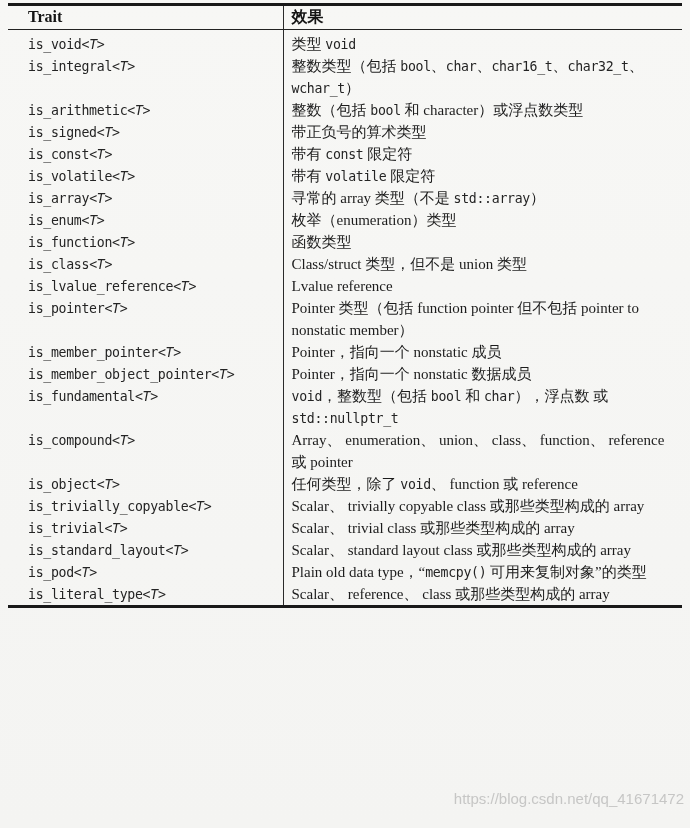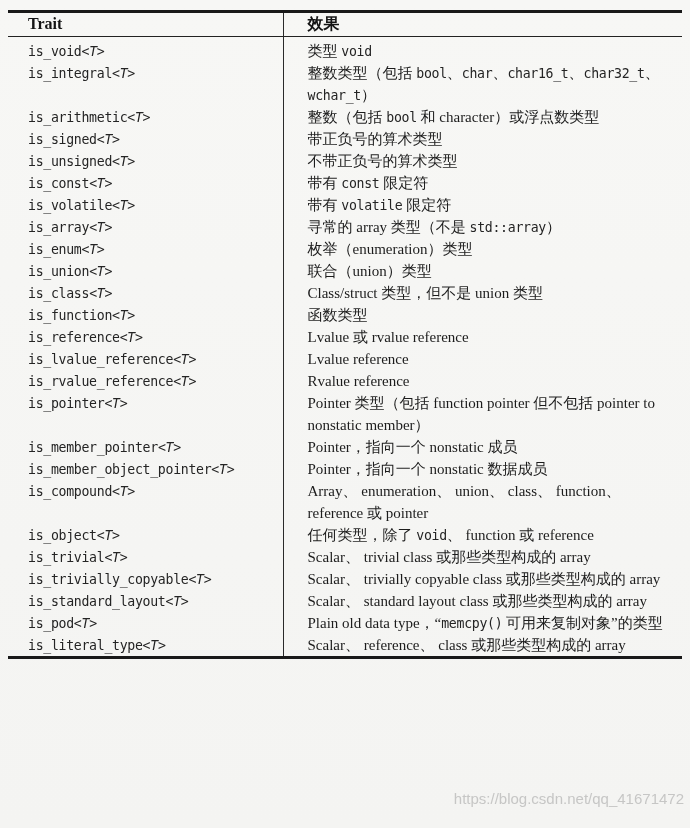--- a/index.html
+++ b/index.html
@@ -12,21 +12,21 @@
     overflow: hidden;
   }
   .page {
     position: absolute;
     inset: 0;
     background: linear-gradient(180deg, #f7f7f5 0%, #f4f4f2 100%);
   }
   table.traits {
     position: absolute;
     left: 8px;
-    top: 10px;
+    top: 3px;
     width: 674px;
     border-collapse: collapse;
     border-top: 3px solid #191919;
     border-bottom: 3px solid #191919;
   }
   th {
     text-align: left;
     font-family: "Liberation Serif", serif;
     font-weight: bold;
     font-size: 16px;
@@ -36,21 +36,21 @@
     color: #141414;
   }
   td {
     vertical-align: top;
     padding: 0 6px 0 20px;
     line-height: 21px;
   }
   .c1 { width: 275px; }
   .c2, th.h2 {
     border-left: 1.2px solid #2a2a2a;
-    padding-left: 24px;
+    padding-left: 8px;
   }
   .code {
     font-family: "DejaVu Sans Mono", monospace;
     font-size: 13.2px;
     color: #242424;
     letter-spacing: -0.3px;
   }
   .tp { font-style: italic; font-family: "DejaVu Sans Mono", monospace; }
   .txt {
     font-family: "Liberation Serif", serif;
@@ -92,90 +92,78 @@
         </tr>
         <tr>
           <td class="c1"><span class="code">is_arithmetic</span><span class="code">&lt;<i class="tp">T</i>&gt;</span></td>
           <td class="c2"><span class="txt">整数（包括 </span><span class="code">bool</span><span class="txt"> 和 character）或浮点数类型</span></td>
         </tr>
         <tr>
           <td class="c1"><span class="code">is_signed</span><span class="code">&lt;<i class="tp">T</i>&gt;</span></td>
           <td class="c2"><span class="txt">带正负号的算术类型</span></td>
         </tr>
         <tr>
-          <td class="c1"><span class="code">is_unsigned</span><span class="code">&lt;<i class="tp">T</i>&gt;</span></td>
-          <td class="c2"><span class="txt">不带正负号的算术类型</span></td>
-        </tr>
-        <tr>
           <td class="c1"><span class="code">is_const</span><span class="code">&lt;<i class="tp">T</i>&gt;</span></td>
           <td class="c2"><span class="txt">带有 </span><span class="code">const</span><span class="txt"> 限定符</span></td>
         </tr>
         <tr>
           <td class="c1"><span class="code">is_volatile</span><span class="code">&lt;<i class="tp">T</i>&gt;</span></td>
           <td class="c2"><span class="txt">带有 </span><span class="code">volatile</span><span class="txt"> 限定符</span></td>
         </tr>
         <tr>
           <td class="c1"><span class="code">is_array</span><span class="code">&lt;<i class="tp">T</i>&gt;</span></td>
           <td class="c2"><span class="txt">寻常的 array 类型（不是 </span><span class="code">std::array</span><span class="txt">）</span></td>
         </tr>
         <tr>
           <td class="c1"><span class="code">is_enum</span><span class="code">&lt;<i class="tp">T</i>&gt;</span></td>
           <td class="c2"><span class="txt">枚举（enumeration）类型</span></td>
         </tr>
         <tr>
-          <td class="c1"><span class="code">is_union</span><span class="code">&lt;<i class="tp">T</i>&gt;</span></td>
-          <td class="c2"><span class="txt">联合（union）类型</span></td>
+          <td class="c1"><span class="code">is_function</span><span class="code">&lt;<i class="tp">T</i>&gt;</span></td>
+          <td class="c2"><span class="txt">函数类型</span></td>
         </tr>
         <tr>
           <td class="c1"><span class="code">is_class</span><span class="code">&lt;<i class="tp">T</i>&gt;</span></td>
           <td class="c2"><span class="txt">Class/struct 类型，但不是 union 类型</span></td>
         </tr>
         <tr>
-          <td class="c1"><span class="code">is_function</span><span class="code">&lt;<i class="tp">T</i>&gt;</span></td>
-          <td class="c2"><span class="txt">函数类型</span></td>
-        </tr>
-        <tr>
-          <td class="c1"><span class="code">is_reference</span><span class="code">&lt;<i class="tp">T</i>&gt;</span></td>
-          <td class="c2"><span class="txt">Lvalue 或 rvalue reference</span></td>
-        </tr>
-        <tr>
           <td class="c1"><span class="code">is_lvalue_reference</span><span class="code">&lt;<i class="tp">T</i>&gt;</span></td>
           <td class="c2"><span class="txt">Lvalue reference</span></td>
-        </tr>
-        <tr>
-          <td class="c1"><span class="code">is_rvalue_reference</span><span class="code">&lt;<i class="tp">T</i>&gt;</span></td>
-          <td class="c2"><span class="txt">Rvalue reference</span></td>
         </tr>
         <tr>
           <td class="c1"><span class="code">is_pointer</span><span class="code">&lt;<i class="tp">T</i>&gt;</span></td>
           <td class="c2"><span class="txt">Pointer 类型（包括 function pointer 但不包括 pointer to nonstatic member）</span></td>
         </tr>
         <tr>
           <td class="c1"><span class="code">is_member_pointer</span><span class="code">&lt;<i class="tp">T</i>&gt;</span></td>
           <td class="c2"><span class="txt">Pointer，指向一个 nonstatic 成员</span></td>
         </tr>
         <tr>
           <td class="c1"><span class="code">is_member_object_pointer</span><span class="code">&lt;<i class="tp">T</i>&gt;</span></td>
           <td class="c2"><span class="txt">Pointer，指向一个 nonstatic 数据成员</span></td>
         </tr>
         <tr>
+          <td class="c1"><span class="code">is_fundamental</span><span class="code">&lt;<i class="tp">T</i>&gt;</span></td>
+          <td class="c2"><span class="code">void</span><span class="txt">，整数型（包括 </span><span class="code">bool</span><span class="txt"> 和 </span><span class="code">char</span><span class="txt">），浮点数 或</span><span class="code">std::nullptr_t</span></td>
+        </tr>
+        <tr>
           <td class="c1"><span class="code">is_compound</span><span class="code">&lt;<i class="tp">T</i>&gt;</span></td>
           <td class="c2"><span class="txt">Array、 enumeration、 union、 class、 function、 reference 或 pointer</span></td>
         </tr>
         <tr>
           <td class="c1"><span class="code">is_object</span><span class="code">&lt;<i class="tp">T</i>&gt;</span></td>
           <td class="c2"><span class="txt">任何类型，除了 </span><span class="code">void</span><span class="txt">、 function 或 reference</span></td>
         </tr>
         <tr>
+          <td class="c1"><span class="code">is_trivially_copyable</span><span class="code">&lt;<i class="tp">T</i>&gt;</span></td>
+          <td class="c2"><span class="txt">Scalar、 trivially copyable class 或那些类型构成的 array</span></td>
+        </tr>
+        <tr>
           <td class="c1"><span class="code">is_trivial</span><span class="code">&lt;<i class="tp">T</i>&gt;</span></td>
           <td class="c2"><span class="txt">Scalar、 trivial class 或那些类型构成的 array</span></td>
-        </tr>
-        <tr>
-          <td class="c1"><span class="code">is_trivially_copyable</span><span class="code">&lt;<i class="tp">T</i>&gt;</span></td>
-          <td class="c2"><span class="txt">Scalar、 trivially copyable class 或那些类型构成的 array</span></td>
         </tr>
         <tr>
           <td class="c1"><span class="code">is_standard_layout</span><span class="code">&lt;<i class="tp">T</i>&gt;</span></td>
           <td class="c2"><span class="txt">Scalar、 standard layout class 或那些类型构成的 array</span></td>
         </tr>
         <tr>
           <td class="c1"><span class="code">is_pod</span><span class="code">&lt;<i class="tp">T</i>&gt;</span></td>
           <td class="c2"><span class="txt">Plain old data type，“</span><span class="code">memcpy()</span><span class="txt"> 可用来复制对象”的类型</span></td>
         </tr>
         <tr>

